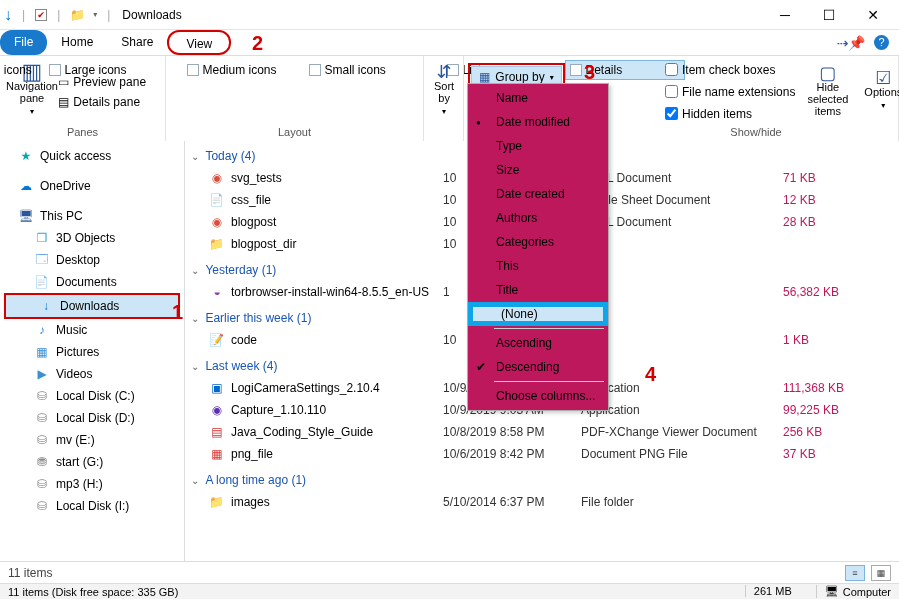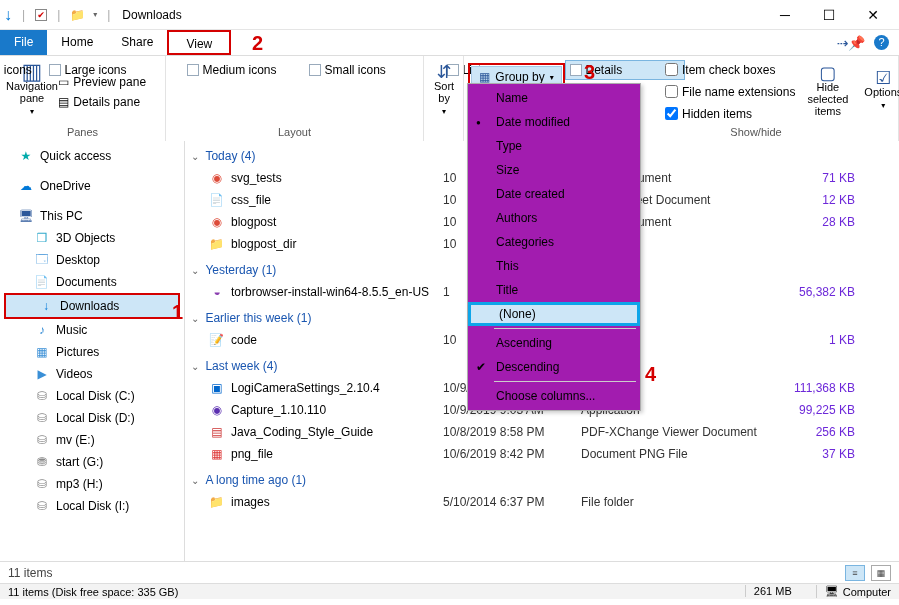--- a/index.html
+++ b/index.html
@@ -6,21 +6,21 @@
   body { background: #fff; width: 899px; height: 605px; overflow: hidden; font-size: 12px; color: #000; }
 
   .titlebar { height: 30px; display: flex; align-items: center; border-bottom: 1px solid #e5e5e5; padding: 0 4px; }
   .titlebar .ticons { display: flex; gap: 6px; align-items: center; }
   .titlebar .title { margin-left: 8px; }
   .titlebar .winbtns { margin-left: auto; display: flex; }
   .winbtns .wb { width: 44px; height: 28px; display: flex; align-items: center; justify-content: center; font-size: 14px; cursor: default; }
   .pipe { color: #aaa; margin: 0 4px; }
 
   .menubar { height: 26px; display: flex; align-items: stretch; border-bottom: 1px solid #ddd; }
-  .menubar .mtab { padding: 5px 14px; cursor: default; }
+  .menubar .mtab { padding: 5px 14px; cursor: default; border-radius: 12px; }
   .menubar .mtab.file { background: #1979ca; color: #fff; }
   .menubar .help { margin-left: auto; display:flex; align-items:center; padding-right:10px; gap:8px; }
   .menubar .help .pin { font-size:14px; color:#2b579a; }
   .menubar .help .q { background:#1979ca; color:#fff; border-radius:50%; width:15px; height:15px; font-size:11px; text-align:center; line-height:15px;}
 
   .redbox { border: 2px solid #d40000; }
   .red-anno { color: #d40000; font-weight: bold; font-size: 20px; position: absolute; }
 
   .ribbon { height: 85px; display: flex; position: relative; background: #fff; }
   .group { border-right: 1px solid #e3e3e3; padding: 3px 6px 0; display:flex; flex-direction:column; }
@@ -30,42 +30,42 @@
   .prevdet {display:flex;flex-direction:column;gap:6px;}
   .prevdet .pi{display:flex;align-items:center;gap:4px;white-space:nowrap;}
   .layoutg .row{display:flex;gap:2px;}
   .layoutg .litem{display:flex;align-items:center;gap:4px;min-width:120px;padding:2px 4px;height:20px;}
   .layoutg .litem.sel{background:#cde6f7;border:1px solid #7ab5e0;}
   .layoutg .sq{width:12px;height:12px;display:inline-block;background:#fff;border:1px solid #9ab;}
   .bigbtn{display:flex;flex-direction:column;align-items:center;justify-content:center;width:52px;padding:4px;gap:2px;font-size:11px;text-align:center;line-height:12px;}
   .groupby-btn{display:flex;align-items:center;gap:5px;height:22px;padding:2px 7px;border:1px solid #a6c8e6;background:#cde6f7;}
   .showhide .chk{display:flex;align-items:center;gap:4px;white-space:nowrap;height:20px;padding-left:45px;}
 
-  .dropdown { position:absolute; left:467px; top:83px; width:174px; border:1px solid #adadad; background:#a21caf; z-index:5; padding:2px 0; box-shadow:2px 2px 4px rgba(0,0,0,.2);}
+  .dropdown { position:absolute; left:467px; top:83px; width:142px; border:1px solid #adadad; background:#be185d; z-index:5; padding:2px 0; box-shadow:2px 2px 4px rgba(0,0,0,.2);}
   .dropdown .di{height:24px; display:flex; align-items:center; padding-left:28px; position:relative;}
   .dropdown .di .bullet{position:absolute;left:8px;font-size:8px;}
   .dropdown .di .tick{position:absolute;left:8px;}
-  .dropdown .di.hover{background:#cde6f7;border:3px solid #0ea5e9;}
+  .dropdown .di.hover{background:#cde6f7;border:5px solid #0ea5e9;}
   .dropdown hr{border:none;border-top:1px solid #ccc;margin:2px 4px 2px 26px;}
 
   .body { display:flex; height: calc(605px - 30px - 26px - 85px - 22px - 22px); }
   .navtree { width:185px; border-right:1px solid #ddd; padding: 4px 2px; overflow:hidden;}
   .navtree .ni{display:flex;align-items:center;gap:6px;height:22px;padding-left:16px;white-space:nowrap;}
   .navtree .ni.sub{padding-left:32px;}
   .navtree .ni.sel{background:#cde6f7;}
   .navtree .ic{width:16px;height:16px;display:inline-flex;align-items:center;justify-content:center;font-size:12px;}
 
   .filepane{flex:1;overflow:hidden;padding:0 6px 6px;}
   .ghead{display:flex;align-items:center;gap:6px;color:#1a56b0;height:26px;padding-top:4px;}
   .ghead .caret{font-size:10px;color:#666;}
   .row{display:flex;align-items:center;height:22px;padding-left:18px;gap:8px;}
   .row .nm{width:226px;display:flex;align-items:center;gap:6px;}
   .row .dt{width:130px;color:#333;}
   .row .tp{width:194px;color:#333;}
-  .row .sz{width:72px;text-align:right;color:#6d28d9;}
+  .row .sz{width:72px;text-align:left;color:#be185d;}
   .fic{width:16px;height:16px;display:inline-flex;align-items:center;justify-content:center;font-size:12px;}
 
   .statusbar{height:22px;border-top:1px solid #ddd;display:flex;align-items:center;padding:0 8px;color:#444;}
   .statusbar .right{margin-left:auto;display:flex;gap:6px;}
   .sbbtn{width:20px;height:16px;border:1px solid #aaa;display:flex;align-items:center;justify-content:center;font-size:9px;}
   .sbbtn.sel{background:#cde6f7;border-color:#7ab5e0;}
   .statusbar2{height:16px;border-top:1px solid #ddd;display:flex;align-items:center;padding:0 8px;background:#f3f3f3;font-size:11px;}
   .monitor{margin-left:auto;display:flex;align-items:flex-start;gap:24px;}
 
   .na{position:absolute;}

